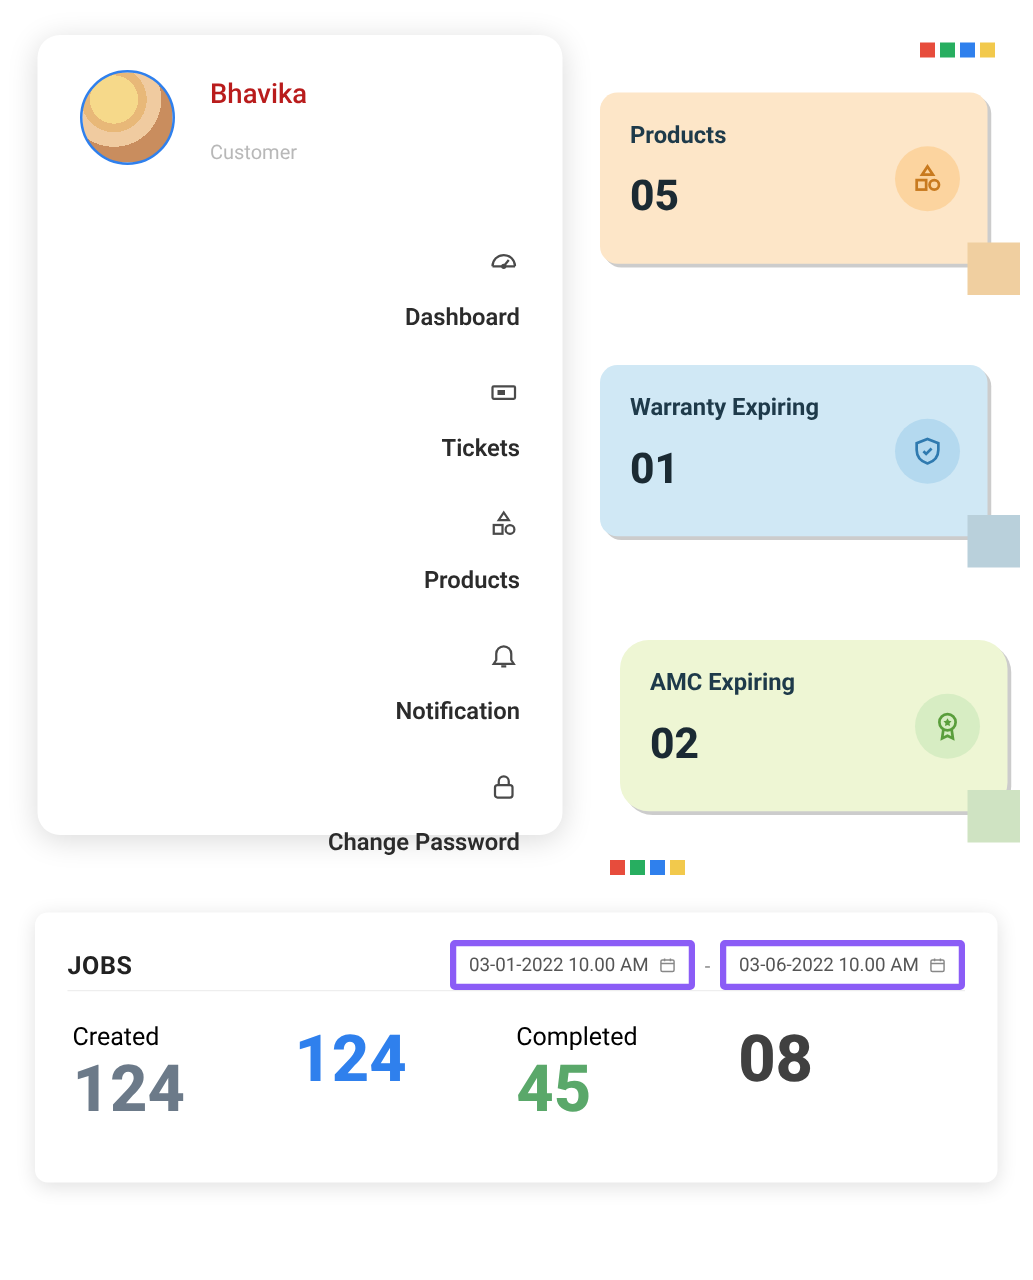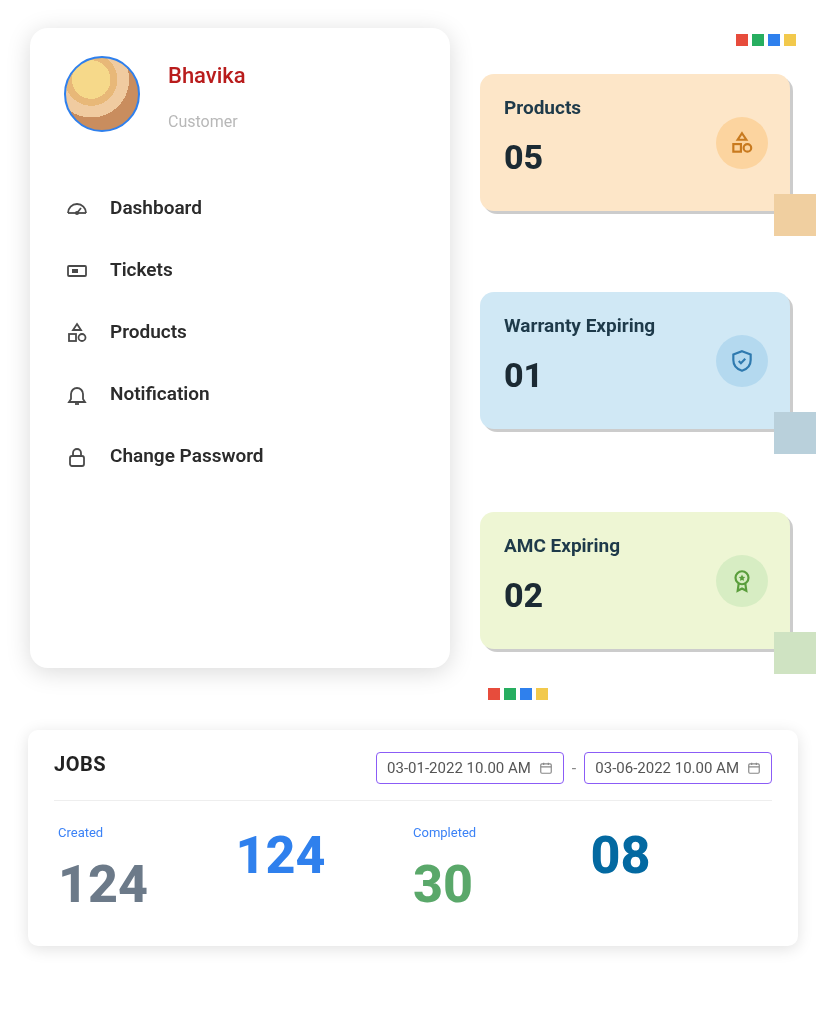--- a/index.html
+++ b/index.html
@@ -50,24 +50,25 @@
   background: radial-gradient(circle at 35% 30%, #f6d98a 0 28%, #e8b878 28% 38%, #f0cba0 38% 55%, #c98d5e 55% 100%);
   flex-shrink: 0;
 }
 .profile-text { padding-top: 6px; }
 .profile-name { font-size: 22px; color: #b91c1c; font-weight: 500; }
 .profile-role { font-size: 16px; color: #b8b8b8; margin-top: 24px; }
 
 .nav { list-style: none; }
 .nav li {
   display: flex;
-  align-items: flex-start;
+  align-items: flex-end;
   gap: 20px;
   padding: 18px 0;
   cursor: pointer;
+  flex-direction: column;
 }
 .nav li .nav-icon {
   width: 26px; height: 26px;
   display: flex; align-items: center; justify-content: center;
   color: #4a4a4a;
   flex-shrink: 0;
 }
 .nav li .nav-label {
   font-size: 19px;
   font-weight: 600;
@@ -78,21 +79,21 @@
 .stat-card {
   position: absolute;
   width: 310px;
   height: 137px;
   border-radius: 14px;
   padding: 22px 24px;
   box-shadow: 3px 3px 0 rgba(0,0,0,0.2);
 }
 .stat-card.products  { top: 74px;  left: 480px; background: #fde6c8; }
 .stat-card.warranty  { top: 292px; left: 480px; background: #d0e8f5; }
-.stat-card.amc       { top: 512px; left: 480px; background: #eef6d4; }
+.stat-card.amc       { top: 512px; left: 496px; background: #eef6d4; border-radius: 23px; }
 
 .stat-title { font-size: 19px; font-weight: 700; color: #1e3a4a; }
 .stat-value { font-size: 34px; font-weight: 800; color: #1b2a33; margin-top: 18px; }
 .stat-icon {
   position: absolute;
   right: 22px; top: 50%;
   transform: translateY(-50%);
   width: 52px; height: 52px;
   border-radius: 50%;
   display: flex; align-items: center; justify-content: center;
@@ -116,44 +117,44 @@
   width: 770px;
   height: 216px;
   background: #fff;
   border-radius: 10px;
   box-shadow: 0 3px 16px rgba(0,0,0,0.12);
   padding: 22px 26px;
 }
 .jobs-header {
   display: flex;
   justify-content: space-between;
-  padding-bottom: 16px;
+  align-items: center;
   border-bottom: 1px solid #eee;
 }
 .jobs-title { font-size: 20px; font-weight: 700; color: #222; letter-spacing: 0.5px; }
 .date-range { display: flex; align-items: center; gap: 8px; }
 .date-box {
-  border: 1px solid #8b5cf6;
+  border: 5px solid #8b5cf6;
   border-radius: 4px;
   padding: 6px 10px;
   font-size: 15px;
   color: #555;
   display: flex; align-items: center; gap: 8px;
 }
 .cal-icon { color: #888; font-size: 14px; }
 .date-sep { color: #888; }
 
 .jobs-stats { display: flex; justify-content: space-between; margin-top: 24px; padding: 0 4px; }
 .job-stat { flex: 1; }
-.job-label { font-size: 13px; color: #3b82f6; margin-bottom: 14px; }
+.job-label { font-size: 20px; color: #000000; }
 .job-value { font-size: 52px; font-weight: 800; }
 .job-value.created  { color: #6c7a89; }
 .job-value.assigned { color: #2f80ed; }
 .job-value.completed{ color: #5aa86a; }
-.job-value.pending  { color: #0369a1; }
+.job-value.pending  { color: #404040; }
 
 svg { display: block; }
 </style>
 </head>
 <body>
 
 <div class="dots dots-top">
   <div class="dot red"></div>
     <div class="dot green"></div>
     <div class="dot blue"></div>
@@ -292,19 +293,19 @@
   <div class="jobs-stats">
     <div class="job-stat">
       <div class="job-label">Created</div>
       <div class="job-value created">124</div>
     </div>
     <div class="job-stat">
       <div class="job-value assigned">124</div>
     </div>
     <div class="job-stat">
       <div class="job-label">Completed</div>
-      <div class="job-value completed">30</div>
+      <div class="job-value completed">45</div>
     </div>
     <div class="job-stat">
       <div class="job-value pending">08</div>
     </div>
   </div>
 </div>
 
 </body></html>

